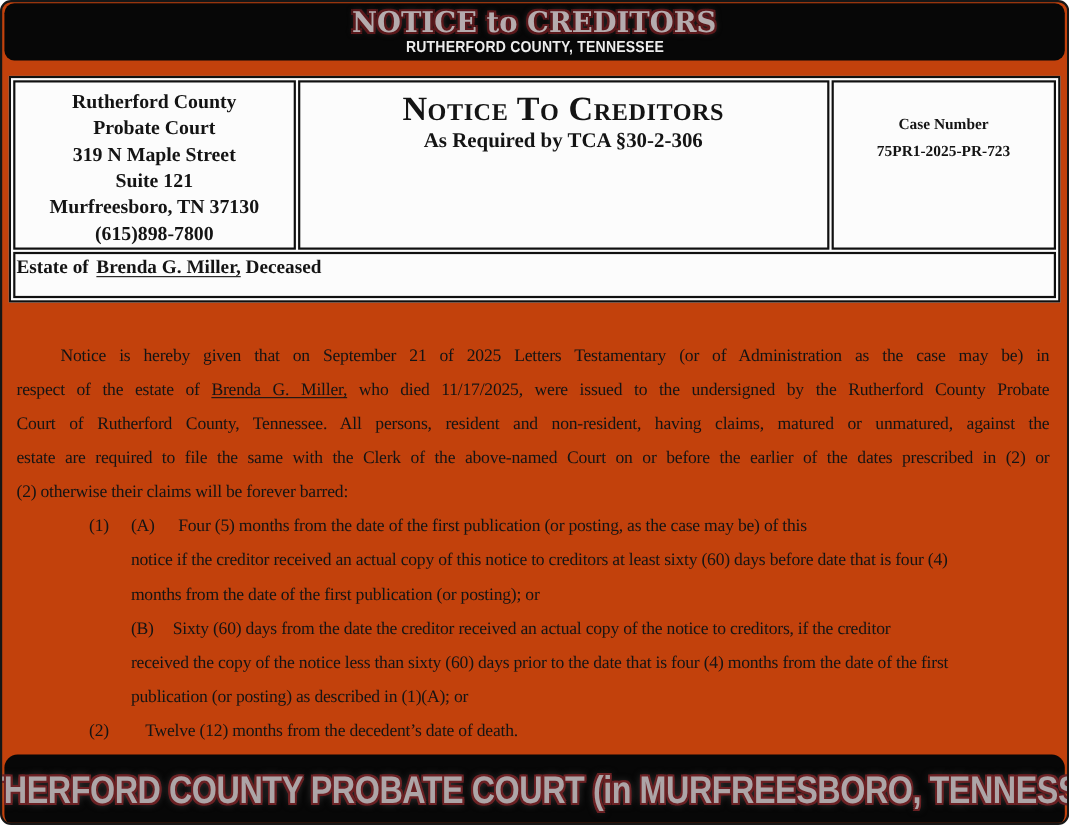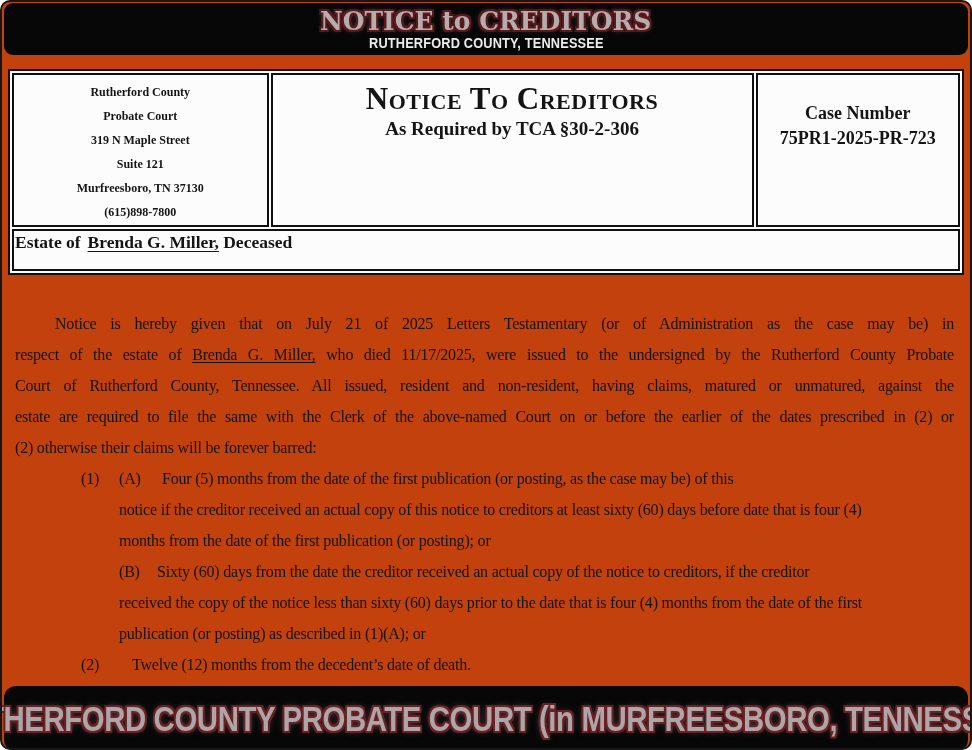--- a/index.html
+++ b/index.html
@@ -41,26 +41,26 @@
                  0 0 8px rgba(150,150,150,0.5);
   }
 
   
   table.header-table {
     border-collapse:separate; border-spacing:2px; border:2px solid #101010;
     margin:14px 6px 0 6px; width:956px; table-layout:fixed; background:#fcfcfc;
   }
   table.header-table td { border:2px solid #101010; vertical-align:top; box-sizing:border-box; }
   td.addr-cell  { width:256px; height:148px; text-align:center; font-weight:bold;
-                  font-size:12px; line-height:24px; padding-top:5px; }
+                  font-size:18px; line-height:24px; padding-top:5px; }
   td.title-cell { width:482px; text-align:center; padding-top:7px; }
   .notice-title    { font-variant:small-caps; font-weight:bold; font-size:31px;
                      line-height:34px; letter-spacing:0.5px; }
   .notice-subtitle { font-weight:bold; font-size:19px; line-height:23px; margin-top:1px; }
-  td.case-cell  { width:204px; text-align:center; font-weight:bold; font-size:18px;
+  td.case-cell  { width:204px; text-align:center; font-weight:bold; font-size:14px;
                   line-height:25px; padding-top:26px; }
   td.estate-cell { height:42px; text-align:left; font-weight:bold; font-size:17.5px;
                    vertical-align:middle; }
   .estate-name { text-decoration:underline; text-underline-offset:3px; margin-left:7px; }
 
   
   .notice-body {
     margin-top:33px; padding:0 16px 0 13px; font-size:16px; line-height:31px;
     letter-spacing:-0.2px;
   }
@@ -110,23 +110,23 @@
     <tr>
       <td class="estate-cell" colspan="3">
         <span>Estate of</span><span class="estate-name">Brenda G. Miller,</span><span> Deceased</span>
       </td>
     </tr>
   </tbody>
     </table>
 
   <div class="notice-body">
 
-    <div class="pline first">Notice is hereby given that on July 21 of 2025 Letters Testamentary (or of Administration as the case may be) in</div>
+    <div class="pline first">Notice is hereby given that on September 21 of 2025 Letters Testamentary (or of Administration as the case may be) in</div>
     <div class="pline"><span>respect of the estate of </span><span class="uname">Brenda G. Miller,</span><span> who died 11/17/2025, were issued to the undersigned by the Rutherford County Probate</span></div>
-    <div class="pline">Court of Rutherford County, Tennessee.  All issued, resident and non-resident, having claims, matured or unmatured, against the</div>
+    <div class="pline">Court of Rutherford County, Tennessee.  All persons, resident and non-resident, having claims, matured or unmatured, against the</div>
     <div class="pline">estate are required to file the same with the Clerk of the above-named Court on or before the earlier of the dates prescribed in (2) or</div>
     <div class="pline last">(2) otherwise their claims will be forever barred:</div>
 
     <div class="lline ind1"><span class="mk w38">(1)</span><span class="mk w43">(A)</span><span>Four (5) months from the date of the first publication (or posting, as the case may be) of this</span></div>
     <div class="lline ind2">notice if the creditor received an actual copy of this notice to creditors at least sixty (60) days before date that is four (4)</div>
     <div class="lline ind2">months from the date of the first publication (or posting); or</div>
     <div class="lline ind2"><span class="mk w38">(B)</span><span>Sixty (60) days from the date the creditor received an actual copy of the notice to creditors, if  the creditor</span></div>
     <div class="lline ind2">received the copy of the notice less than sixty (60) days prior to the date that is four  (4) months from the date of the first</div>
     <div class="lline ind2">publication (or posting) as described in (1)(A); or</div>
     <div class="lline ind1"><span class="mk w51">(2)</span><span>Twelve (12) months from the decedent’s date of death.</span></div>

